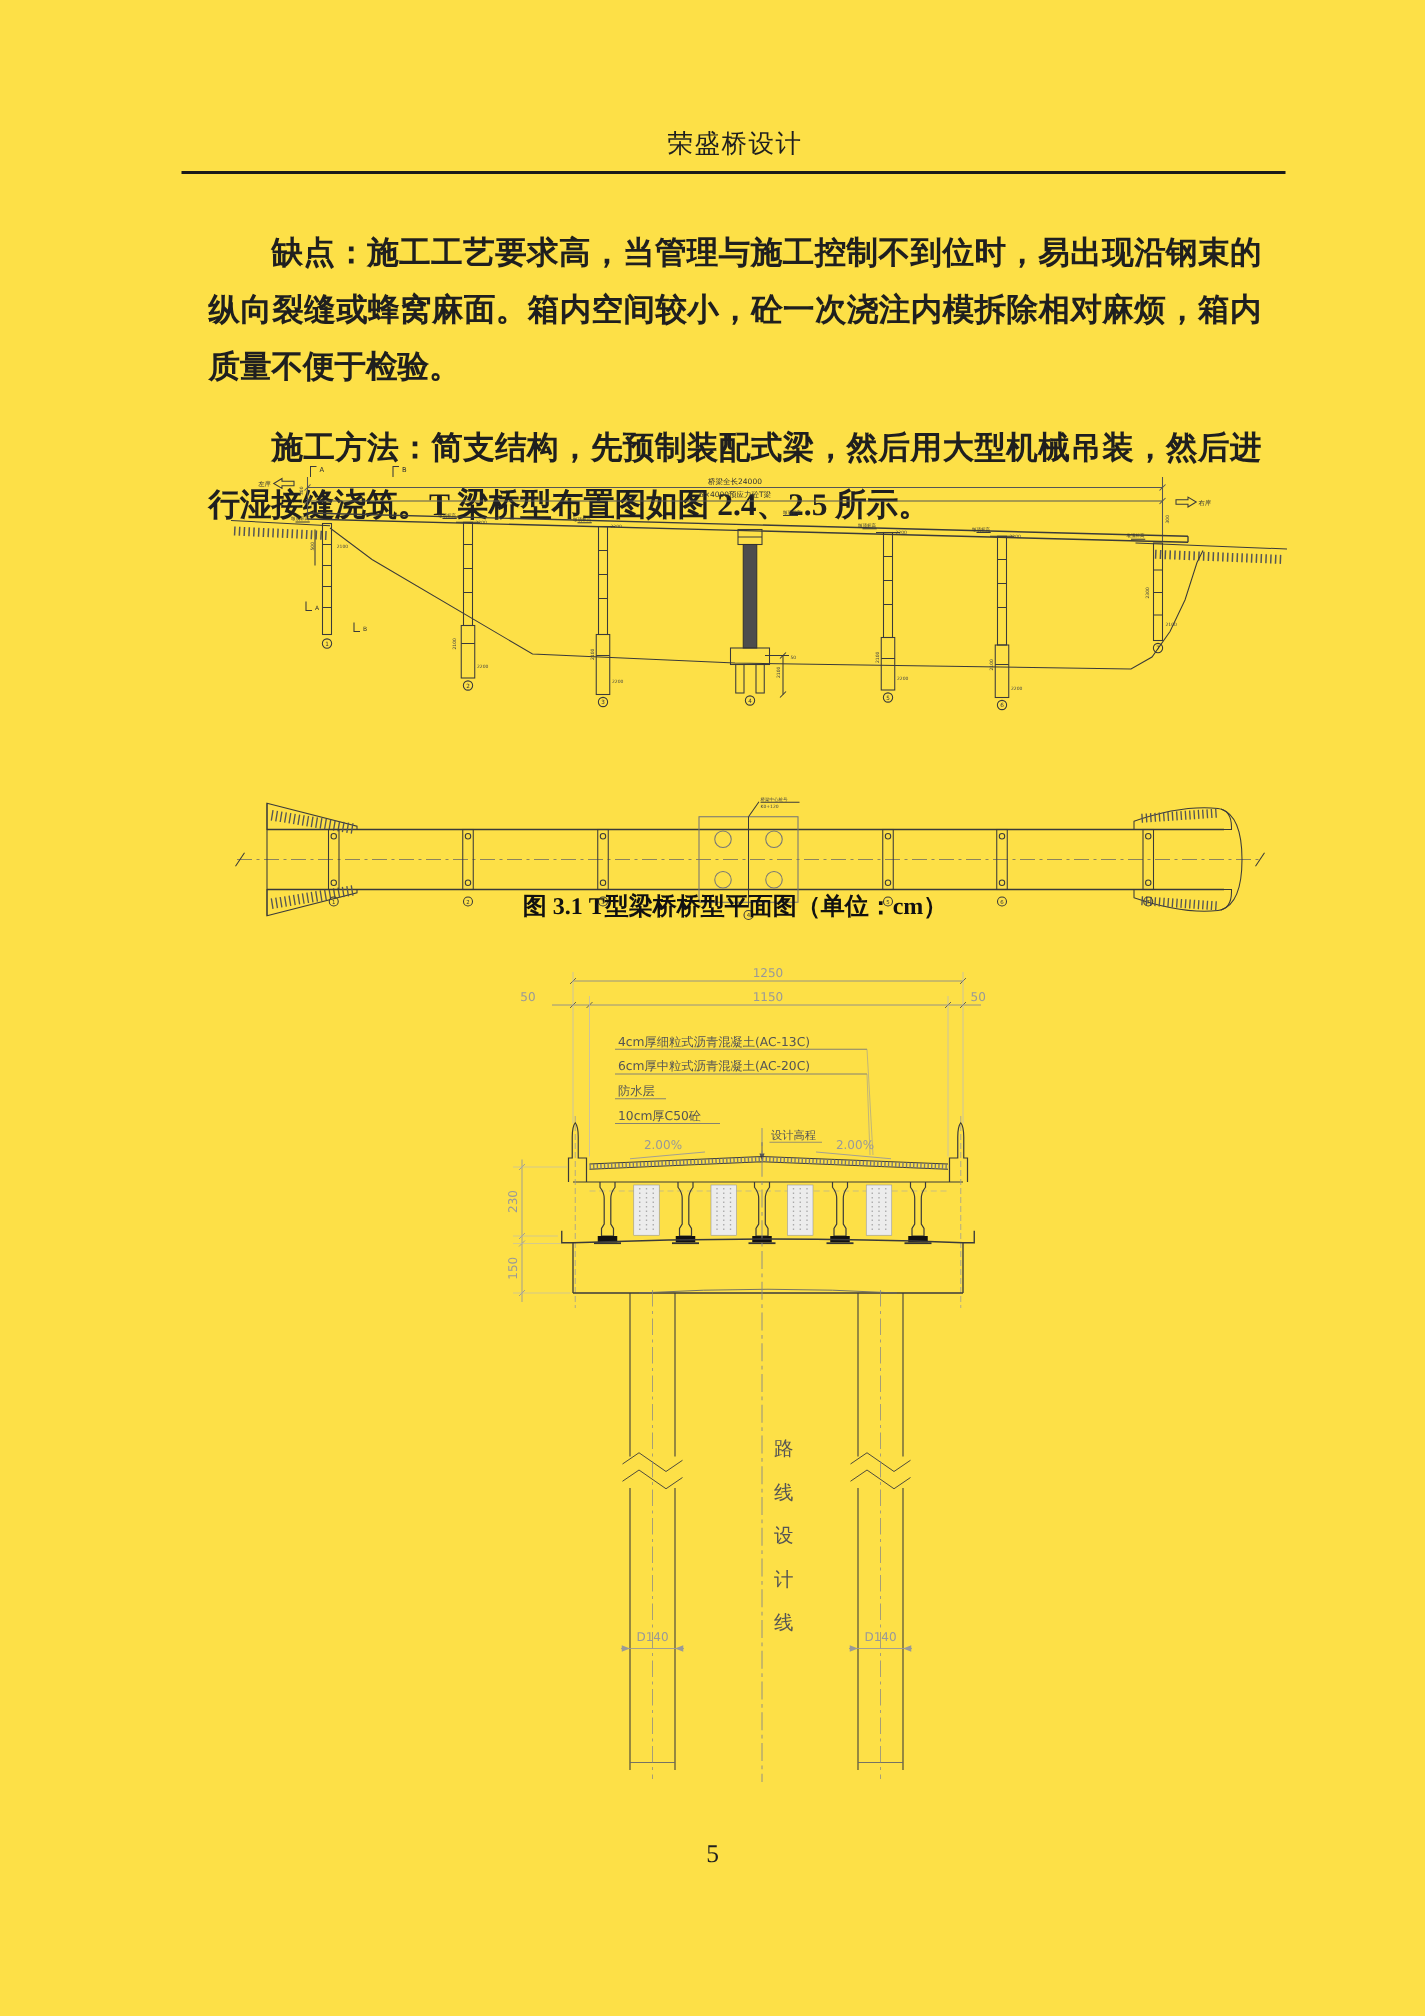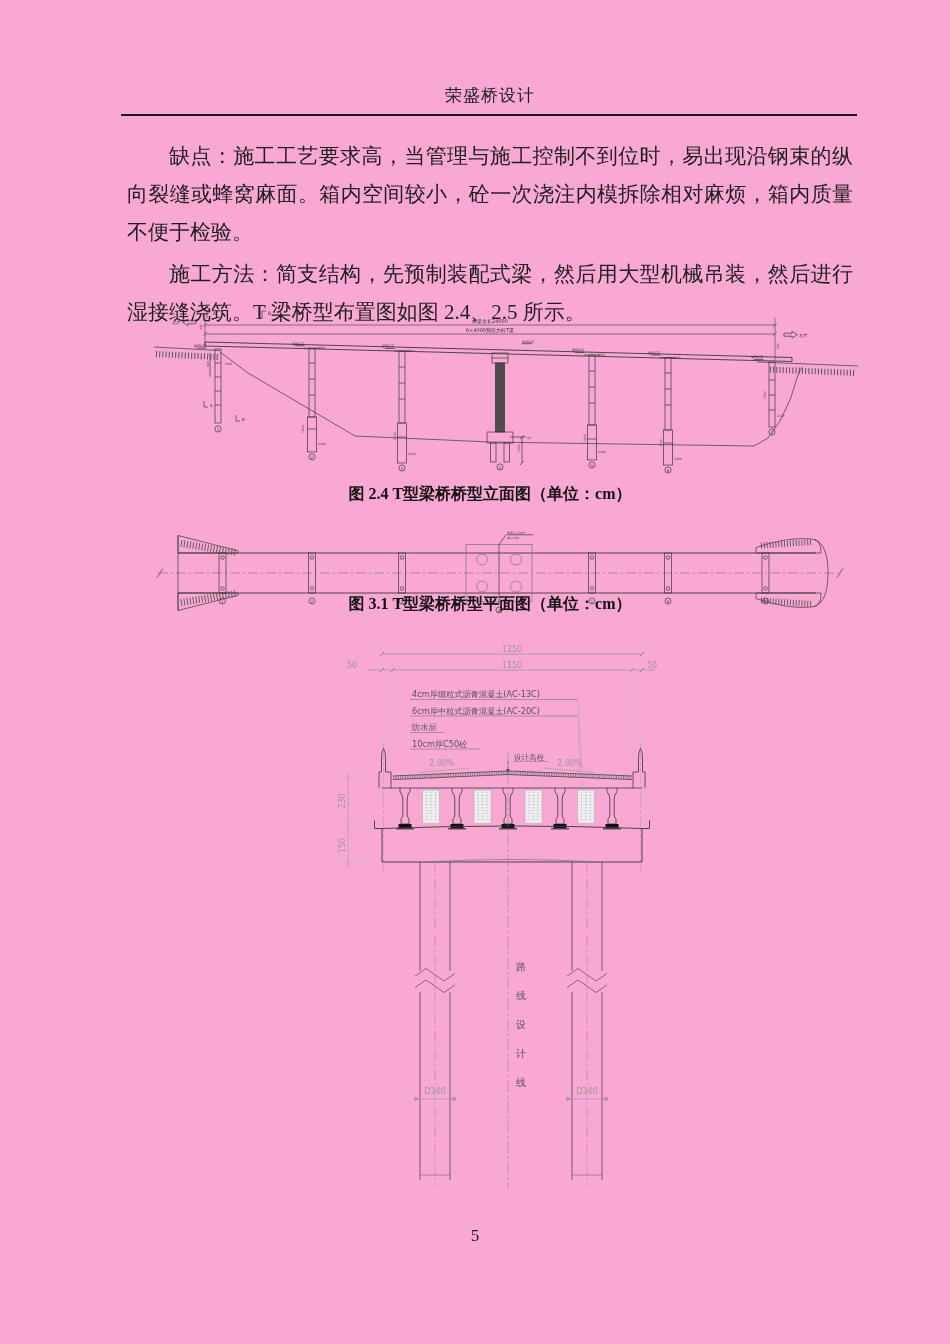--- a/index.html
+++ b/index.html
@@ -1,31 +1,31 @@
 <!DOCTYPE html>
 <html><head>
 <meta charset="utf-8">
 <style>
   html,body{margin:0;padding:0;background:#e8e8e8;}
-  .page{position:relative;width:950px;height:1344px;background:#f9a8d4;margin:0 auto;
+  .page{position:relative;width:950px;height:1344px;background:#fde047;margin:0 auto;
         font-family:"Liberation Serif",serif;color:#1f1f1f;overflow:hidden;}
   .doc-header-title{position:absolute;top:84px;left:123px;width:734px;text-align:center;
         font-size:17px;letter-spacing:1px;}
   .doc-header-rule{position:absolute;top:114px;left:121px;width:736px;border-top:2px solid #1a1a1a;height:0;}
   .body-text{position:absolute;top:133px;left:123px;width:734px;font-size:21px;line-height:38px;
         text-align:justify;}
-  .body-text p{margin:4px;text-indent:2em;}
+  .body-text p{margin:16px;text-indent:2em;font-weight:bold;}
   .figure{position:absolute;margin-top:12px;}
   .caption{position:absolute;left:123px;width:734px;text-align:center;font-weight:bold;
         font-size:16px;color:#111;}
   .page-number{position:absolute;top:1226px;left:0;width:950px;text-align:center;font-size:17px;}
   svg{display:block;}
   svg text{font-family:"DejaVu Sans",sans-serif;}
-  .vtext{position:absolute;width:13px;font-size:10px;line-height:29px;color:#555;
-        word-break:break-all;font-family:Liberation Serif, serif;}
+  .vtext{position:absolute;width:13px;font-size:13px;line-height:29px;color:#555;
+        word-break:break-all;font-family:Liberation Mono, monospace;}
 </style>
 </head>
 <body>
 
 <div class="page">
 
   <div class="doc-header-title">荣盛桥设计</div>
   <div class="doc-header-rule"></div>
 
   <div class="body-text">
@@ -199,21 +199,20 @@
         <circle cx="622" cy="127" r="3.1"></circle>
         <line x1="604" y1="54.5" x2="613.5" y2="54.5"></line>
       </g>
       <text x="613" y="53.3" font-size="3" fill="#333" stroke="none" text-anchor="end">墩顶标高</text>
       <text transform="rotate(-90 616,94)" x="616" y="94" font-size="3" fill="#444" stroke="none">2300</text>
       <text x="627" y="112" font-size="3" fill="#444" stroke="none">2100</text>
       <text x="622" y="128.6" font-size="3.8" fill="#333" stroke="none" text-anchor="middle">7</text>
     </g>
   </svg>
   </div>
-  <div class="caption" style="top:484px;">图 2.4 T型梁桥桥型立面图（单位：cm）</div>
 
   <div class="figure" style="left:150px;top:518px;width:700px;height:88px;">
   <svg width="700" height="88" viewBox="0 0 700 88">
     <g stroke="#3a3a3a" stroke-width="0.7" fill="none">
       <g stroke-width="0.9">
         <line x1="28" y1="23" x2="666" y2="23"></line>
             <line x1="28" y1="63" x2="666" y2="63"></line>
       </g>
       <line x1="8" y1="43" x2="692" y2="43" stroke="#666" stroke-width="0.5" stroke-dasharray="10,3,2,3"></line>
       <line x1="7" y1="47.5" x2="13" y2="38.5"></line>

